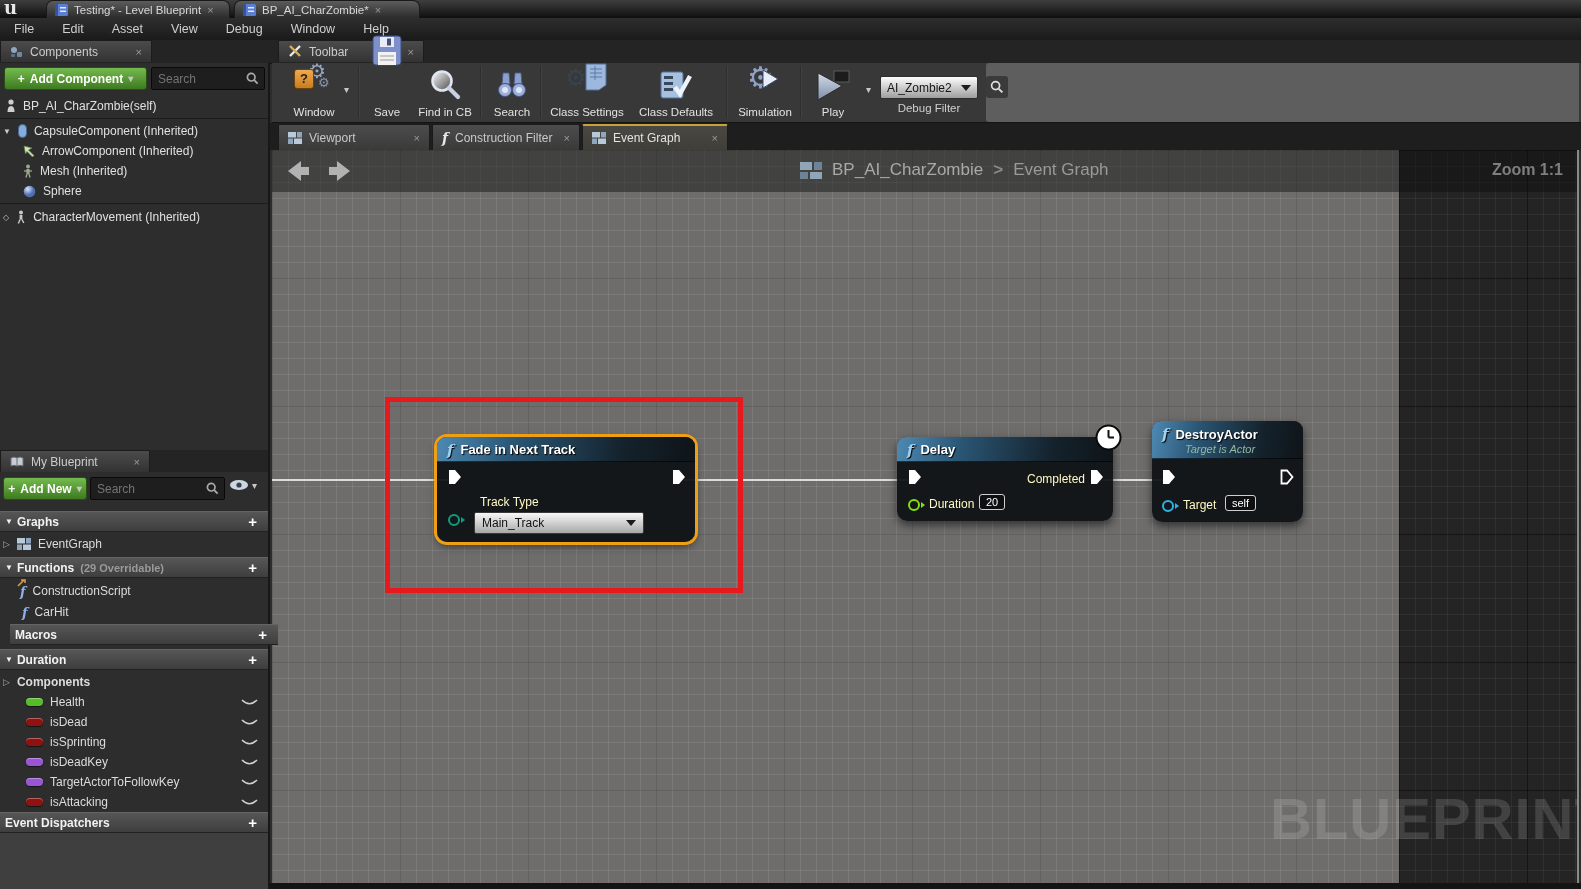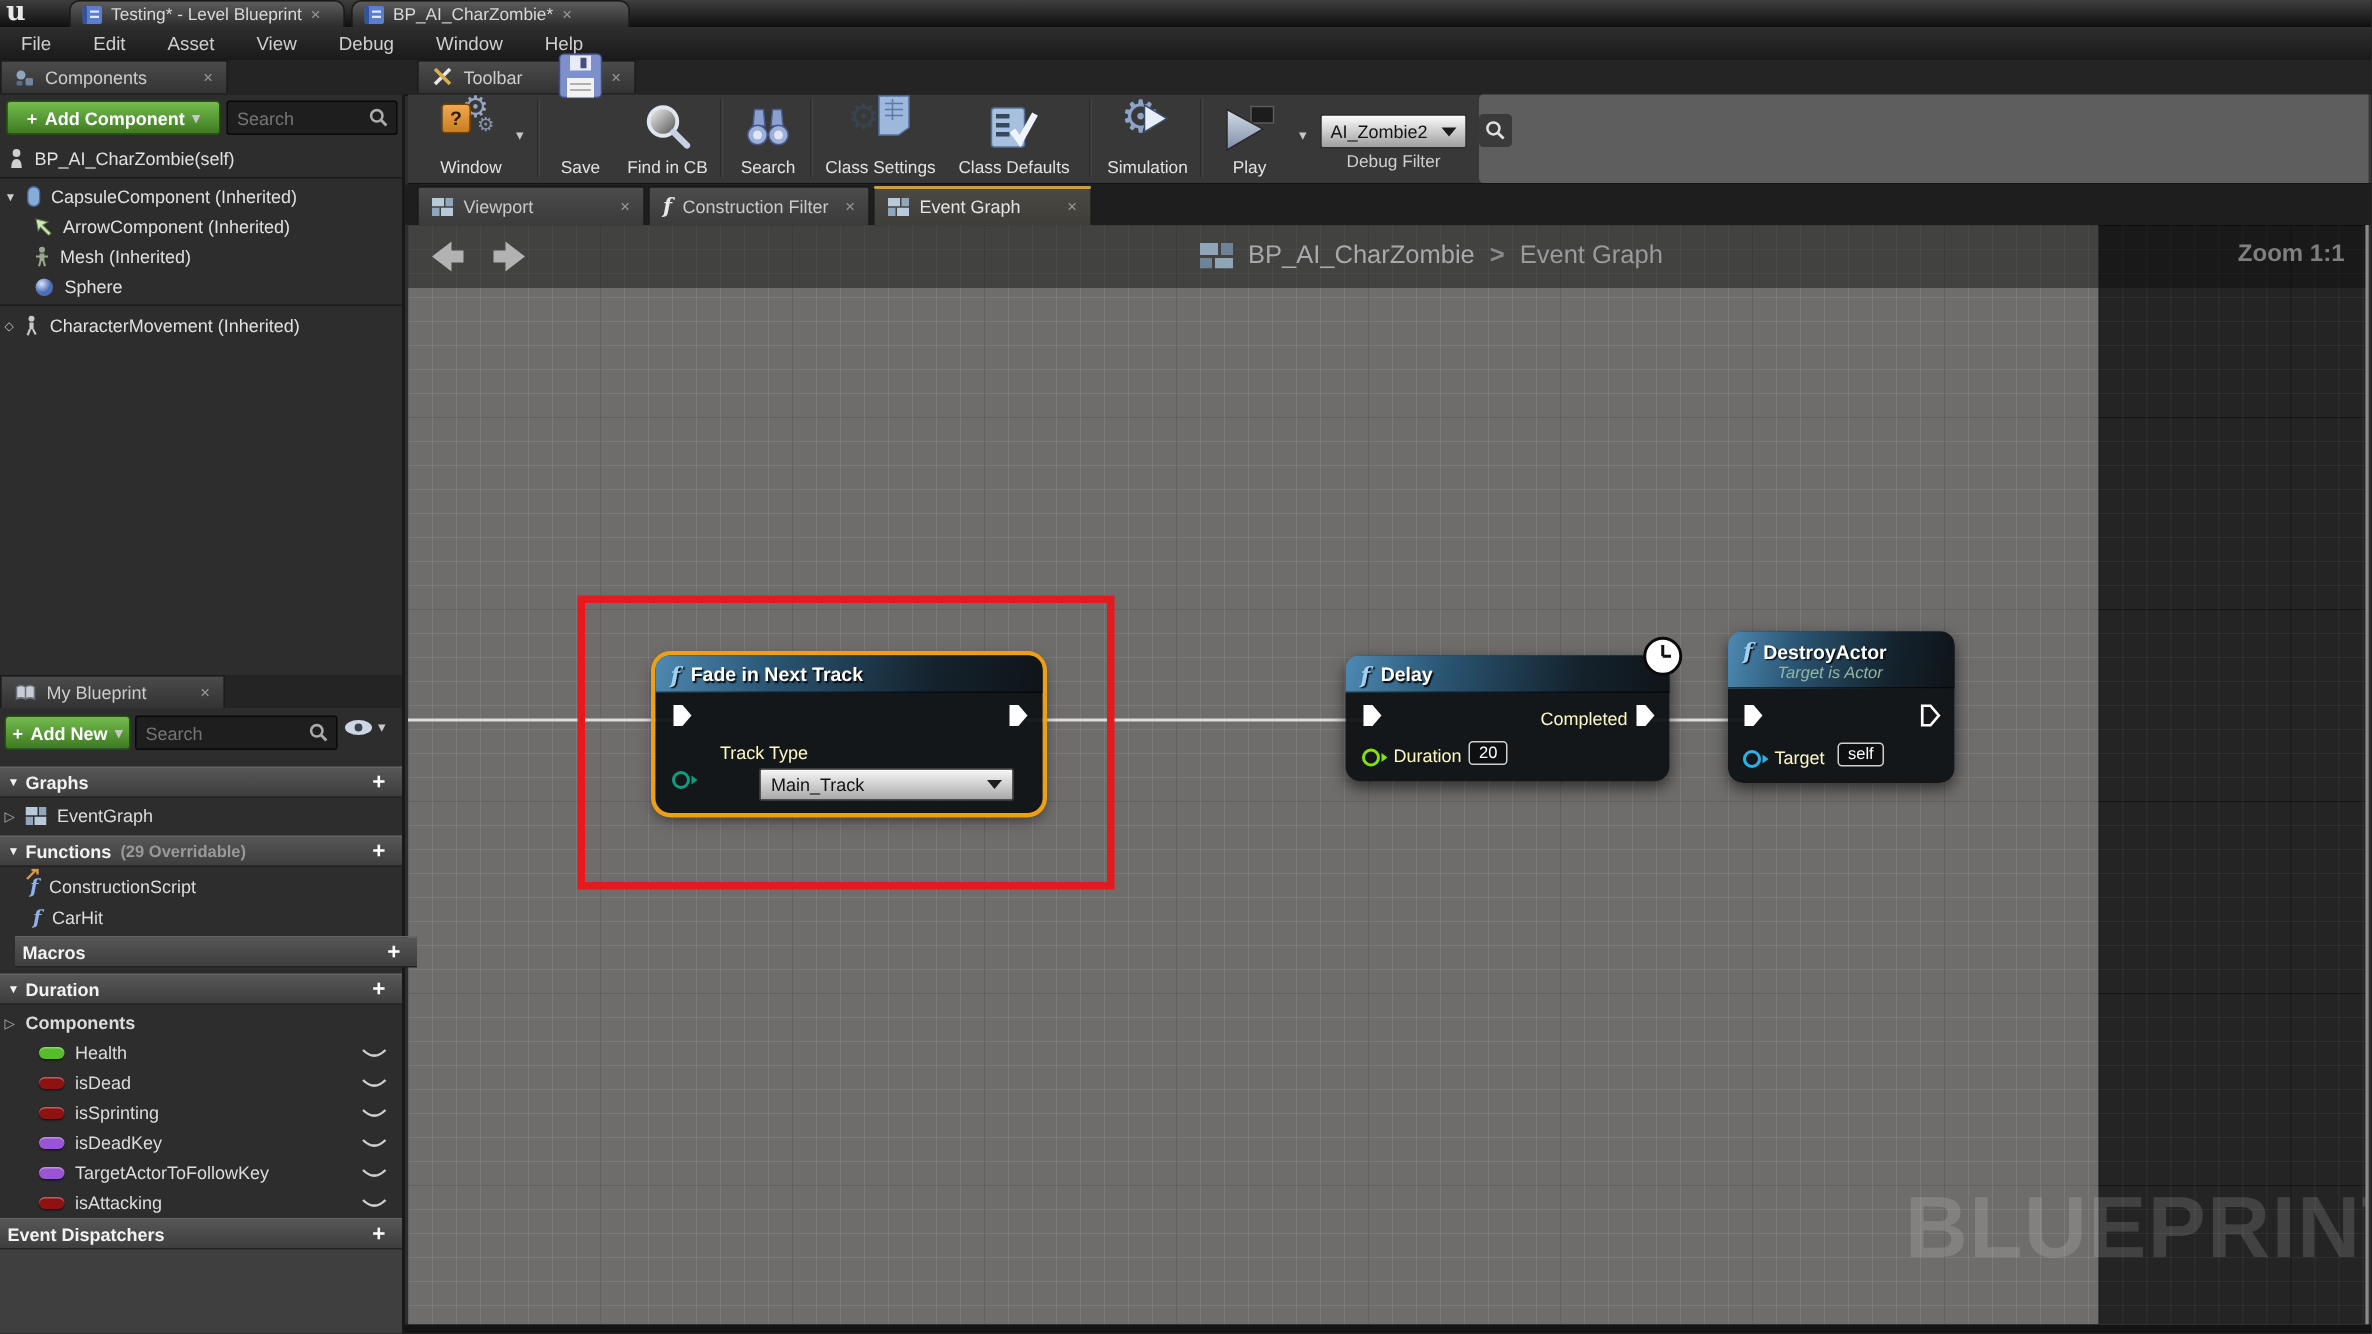--- a/index.html
+++ b/index.html
@@ -66,21 +66,21 @@
   .node.selected{box-shadow:0 0 0 3px #ef9f14,0 4px 10px rgba(0,0,0,.55);}
   .nodehead{position:absolute;left:0;top:0;right:0;border-radius:9px 9px 0 0;background:linear-gradient(100deg,#4e89b2 0%,#2a5573 30%,#14222c 72%,#0f1418 100%);box-shadow:inset 0 -1px 0 rgba(0,0,0,.6);display:flex;align-items:flex-start;flex-direction:column;justify-content:center;padding:2px 0 2px 10px;box-sizing:border-box;}
   .ntitle{color:#fff;font-weight:bold;font-size:13px;text-shadow:1px 1px 1px #000;display:flex;align-items:center;gap:7px;}
   .nsub{color:#93b7a3;font-style:italic;font-size:11px;margin-left:23px;}
   .fglyph{font-family:"DejaVu Serif",serif;font-style:italic;font-weight:bold;color:#9ed2f2;font-size:15px;}
   .execpin svg{display:block;}
   .pinlabel{color:#fef9c3;font-size:12px;}
   .ring{width:8px;height:8px;border-radius:50%;border:2.5px solid;box-sizing:content-box;}
   .tail{width:0;height:0;border-top:3.5px solid transparent;border-bottom:3.5px solid transparent;border-left-width:4px;border-left-style:solid;margin-left:1px;}
   .pinbox{background:rgba(0,0,0,0.35);border:1px solid #cfcfcf;border-radius:3px;color:#fff;font-size:11px;padding:1px 6px;text-align:center;}
-  .enumdd{background:linear-gradient(#f8f8f8,#a8a8a8);border:1px solid #3a3a3a;border-radius:2px;color:#121212;font-size:12px;display:flex;align-items:center;justify-content:space-between;padding:0 7px;box-sizing:border-box;margin-left:32px;}
+  .enumdd{background:linear-gradient(#f8f8f8,#a8a8a8);border:1px solid #3a3a3a;border-radius:2px;color:#121212;font-size:12px;display:flex;align-items:center;justify-content:space-between;padding:0 7px;box-sizing:border-box;}
   .ddcaret{width:0;height:0;border-left:5px solid transparent;border-right:5px solid transparent;border-top:6px solid #1c1c1c;}
   .bottom-strip{left:270px;top:883px;width:1311px;height:6px;background:#141414;}
   .left-lower{left:0;top:833px;width:268px;height:56px;background:#3f3f3f;}
 </style>
 </head>
 <body>
 
 <div id="app">
 
   <div class="abs tabbar"></div>

